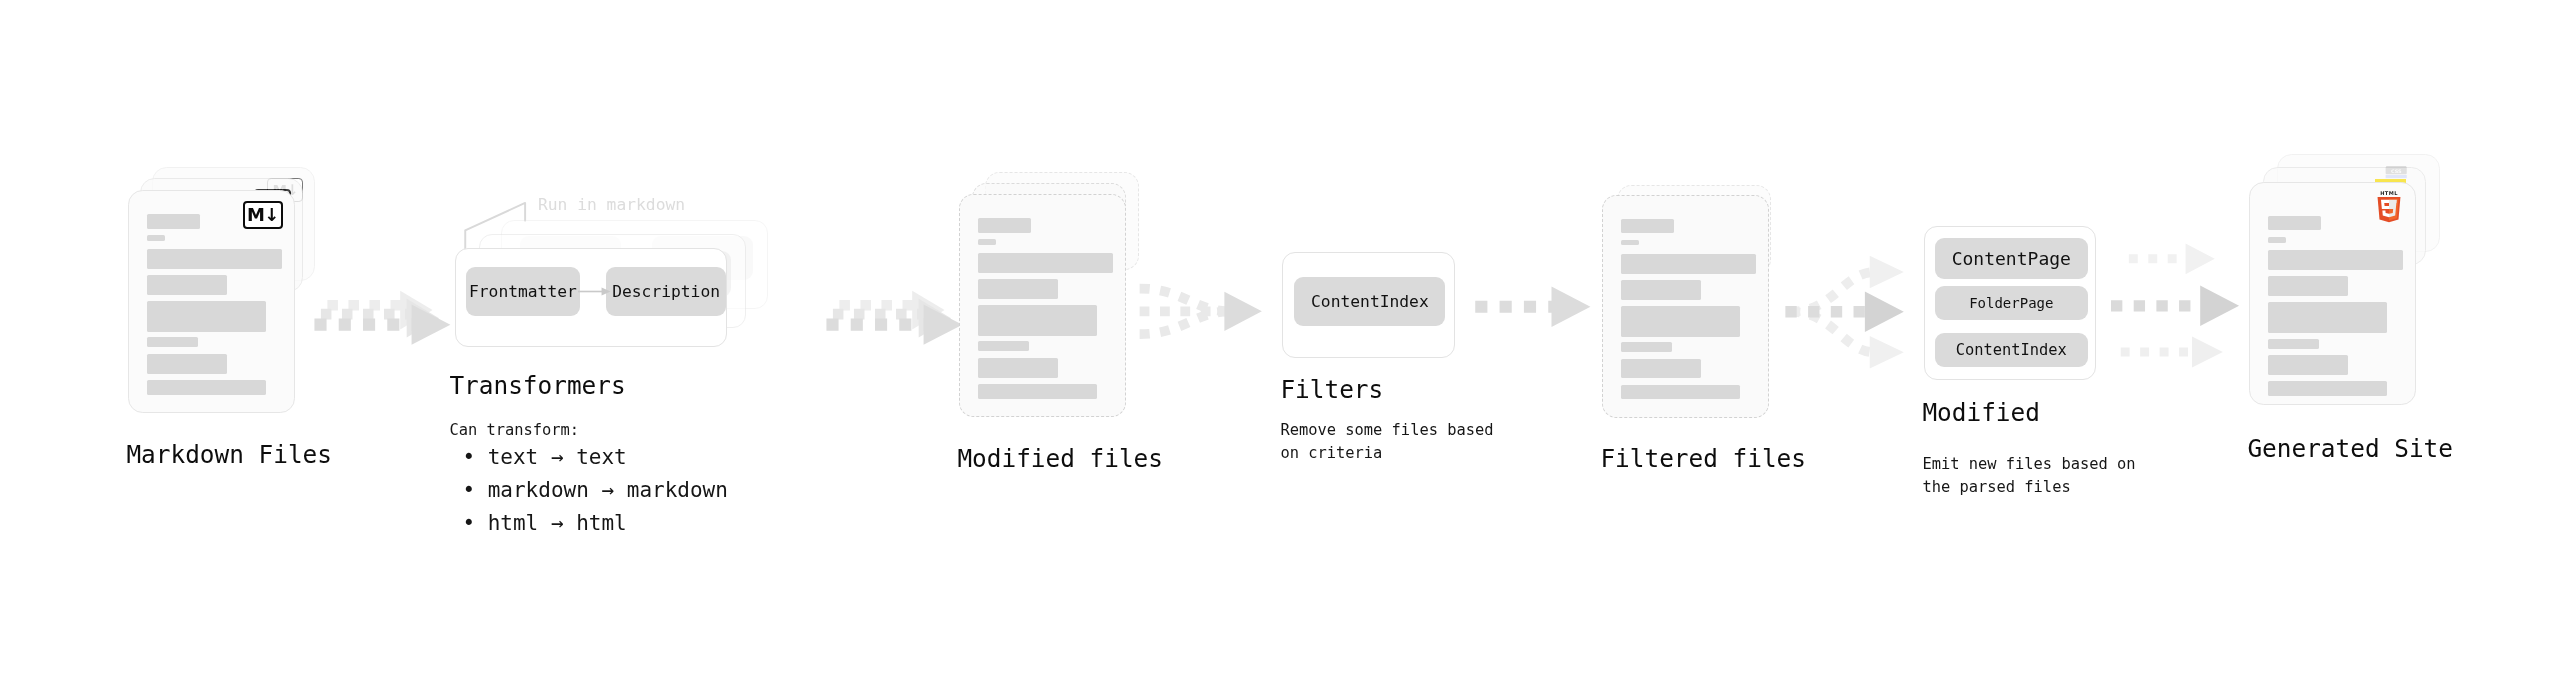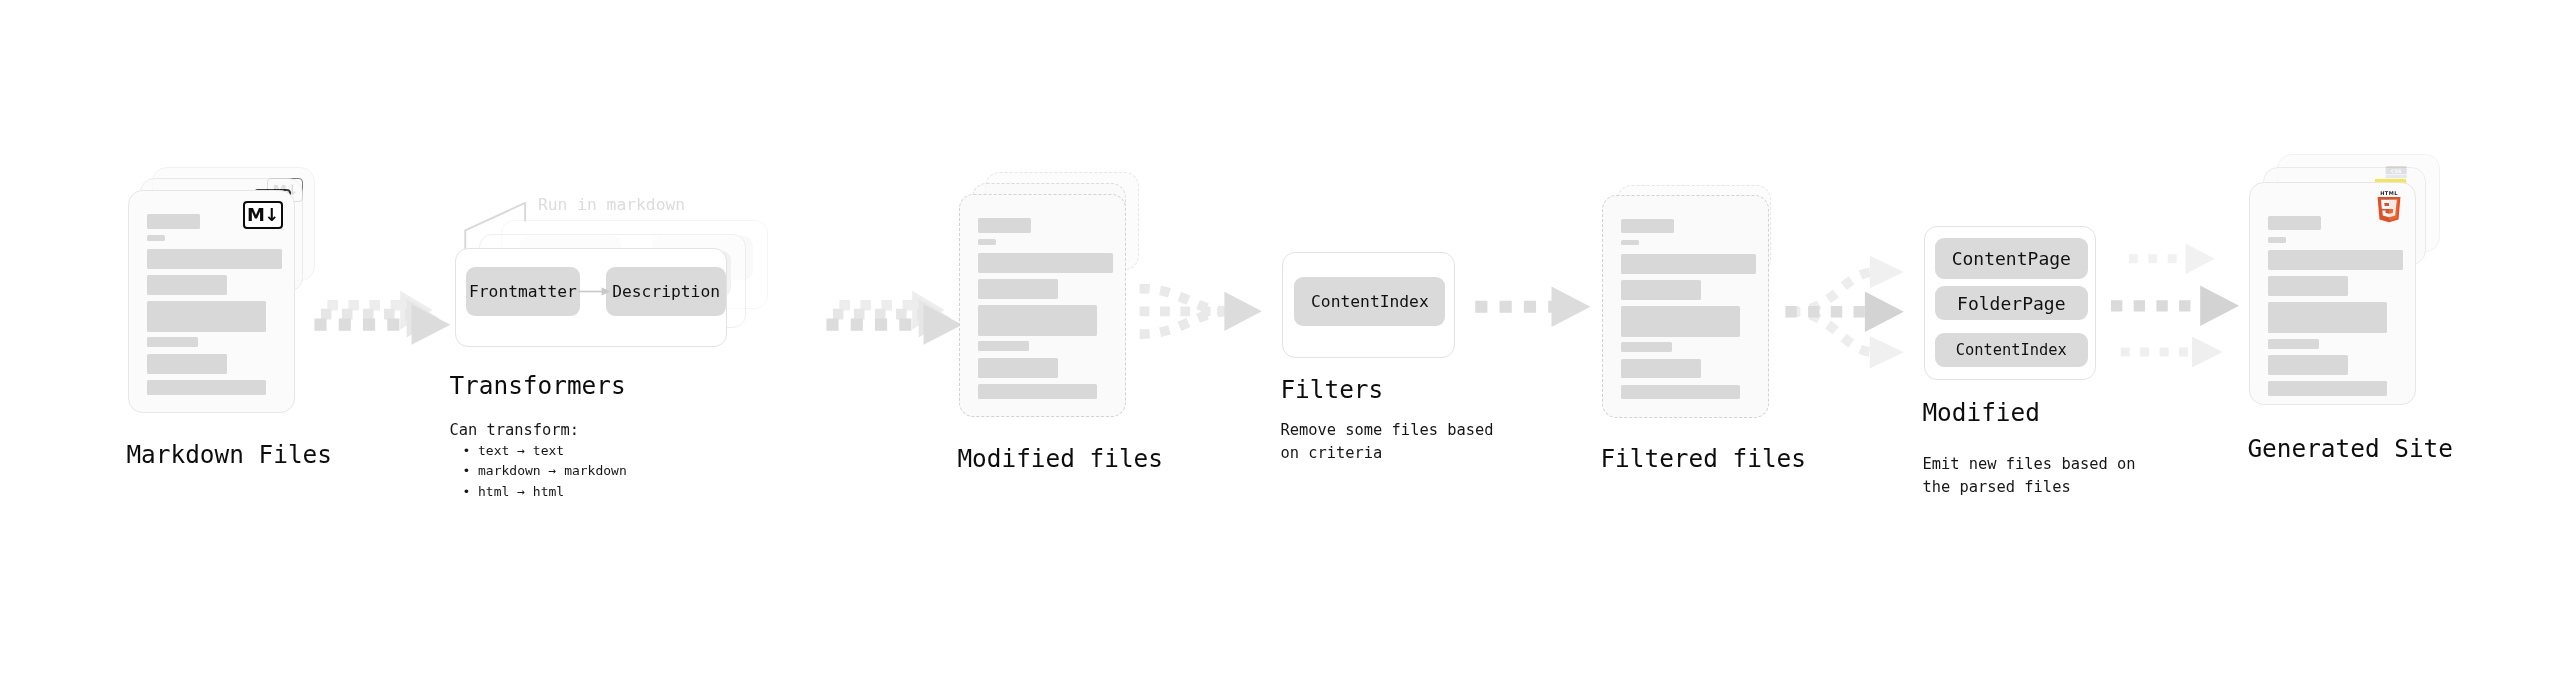--- a/index.html
+++ b/index.html
@@ -197,21 +197,21 @@
       <div class="chip" style="left:9.8px;top:18px;width:114px;height:49px;font-size:16.3px;">Frontmatter</div>
       <div class="chip" style="left:150px;top:18px;width:120px;height:49px;font-size:16.3px;">Description</div>
       <svg class="arrowsvg" style="left:122px;top:36px;" width="32.5" height="13" viewBox="0 0 40 16">
         <path d="M0,8 L30,8" stroke="#c9c9c9" stroke-width="2" fill="none"></path>
         <polygon points="29,3 40,8 29,13" fill="#c9c9c9"></polygon>
       </svg>
     </div>
 
     <div class="title" style="left:-1.6px;top:183px;text-align:right;">Transformers</div>
     <div class="sub" style="left:-1.6px;top:228px;">Can transform:</div>
-    <ul class="bullets" style="position:absolute;left:11.4px;top:250px;font-size:13px;line-height:1.56;color:#161616;">
+    <ul class="bullets" style="position:absolute;left:11.4px;top:250px;font-size:21px;line-height:1.56;color:#161616;">
       <li>• text → text</li>
       <li>• markdown → markdown</li>
       <li>• html → html</li>
     </ul>
   </div>
 
   <svg class="arrowsvg" style="left:821px;top:268px;" width="163" height="89" viewBox="0 0 200 110">
     <g fill="none" stroke="#ededed" stroke-width="13" stroke-dasharray="13 13">
       <path d="M22,46 L120,46"></path>
     </g>
@@ -301,21 +301,21 @@
     <polygon points="104,116 146,136 104,156" fill="#f0f0f0"></polygon>
     <g fill="none" stroke="#dcdcdc" stroke-width="14" stroke-dasharray="14 14">
       <path d="M0,86 L106,86"></path>
     </g>
     <polygon points="98,61 146,86 98,111" fill="#d3d3d3"></polygon>
   </svg>
 
   <div class="node" style="left:1924px;top:226px;">
     <div class="plugbox" style="left:0;top:0;width:172px;height:154px;">
       <div class="chip" style="left:9.8px;top:11.4px;width:153px;height:41px;font-size:18px;">ContentPage</div>
-      <div class="chip" style="left:9.8px;top:59px;width:153px;height:34px;font-size:18px;">FolderPage</div>
+      <div class="chip" style="left:9.8px;top:59px;width:153px;height:34px;font-size:14px;">FolderPage</div>
       <div class="chip" style="left:9.8px;top:106px;width:153px;height:34px;font-size:15.4px;">ContentIndex</div>
     </div>
     <div class="title" style="left:-1.6px;top:175px;">Modified</div>
     <div class="sub" style="left:-1.6px;top:227px;">Emit new files based on
 the parsed files</div>
   </div>
 
   <svg class="arrowsvg" style="left:2111px;top:232px;" width="154" height="146" viewBox="0 0 190 180">
     <g fill="none" stroke="#f1f1f1" stroke-width="11" stroke-dasharray="11 13">
       <path d="M22,33 L96,33"></path>

